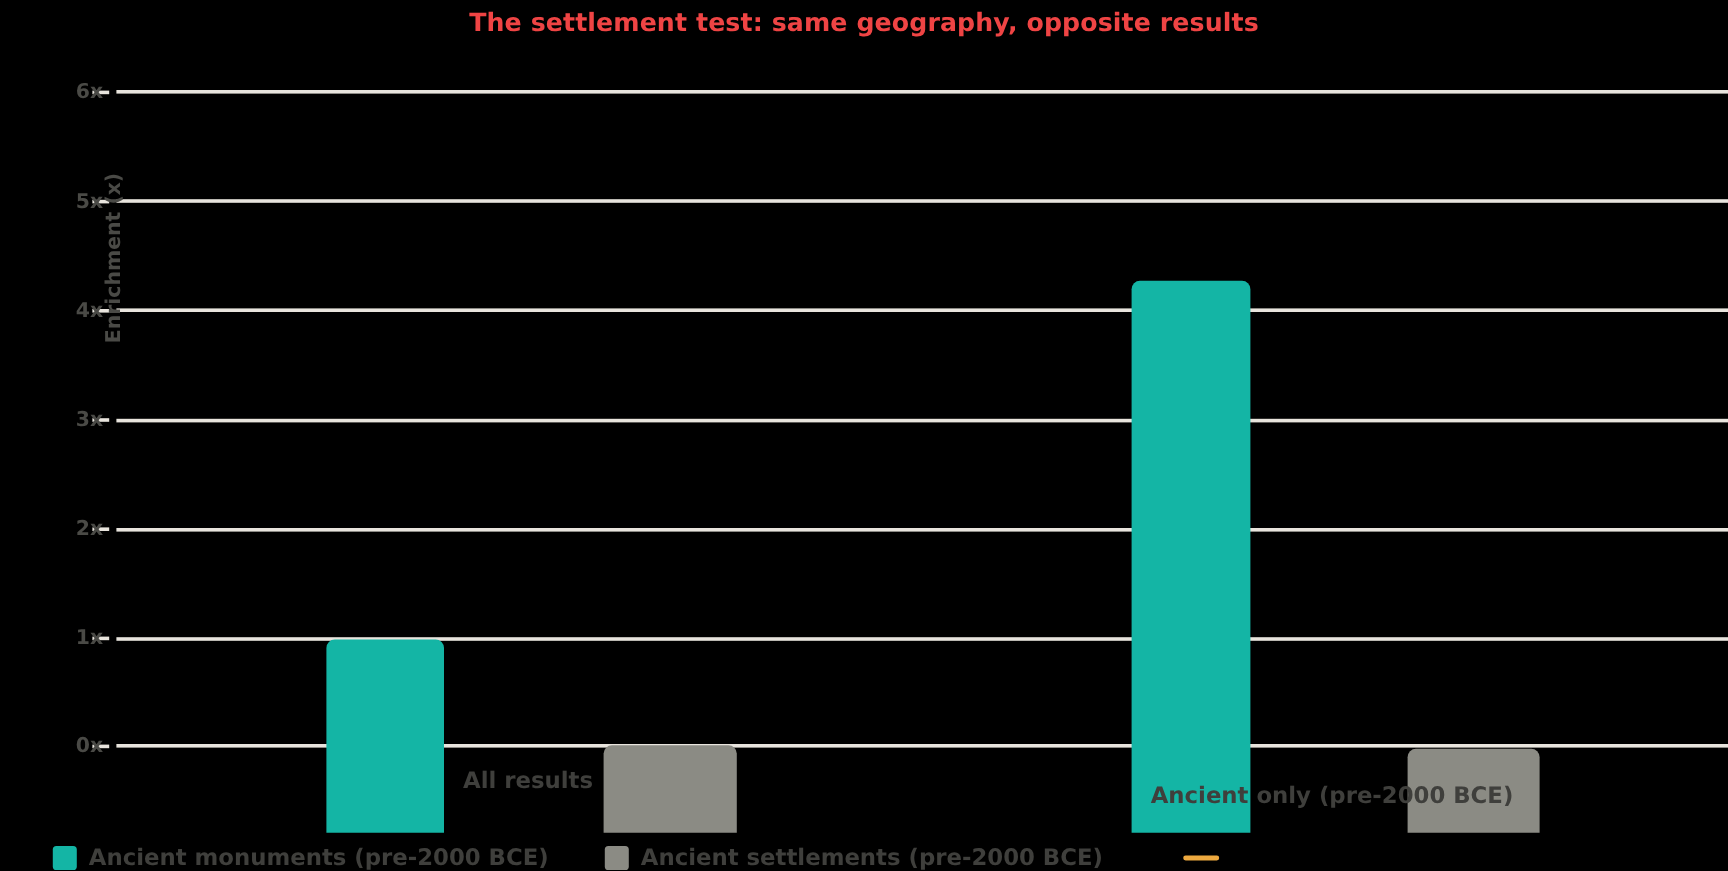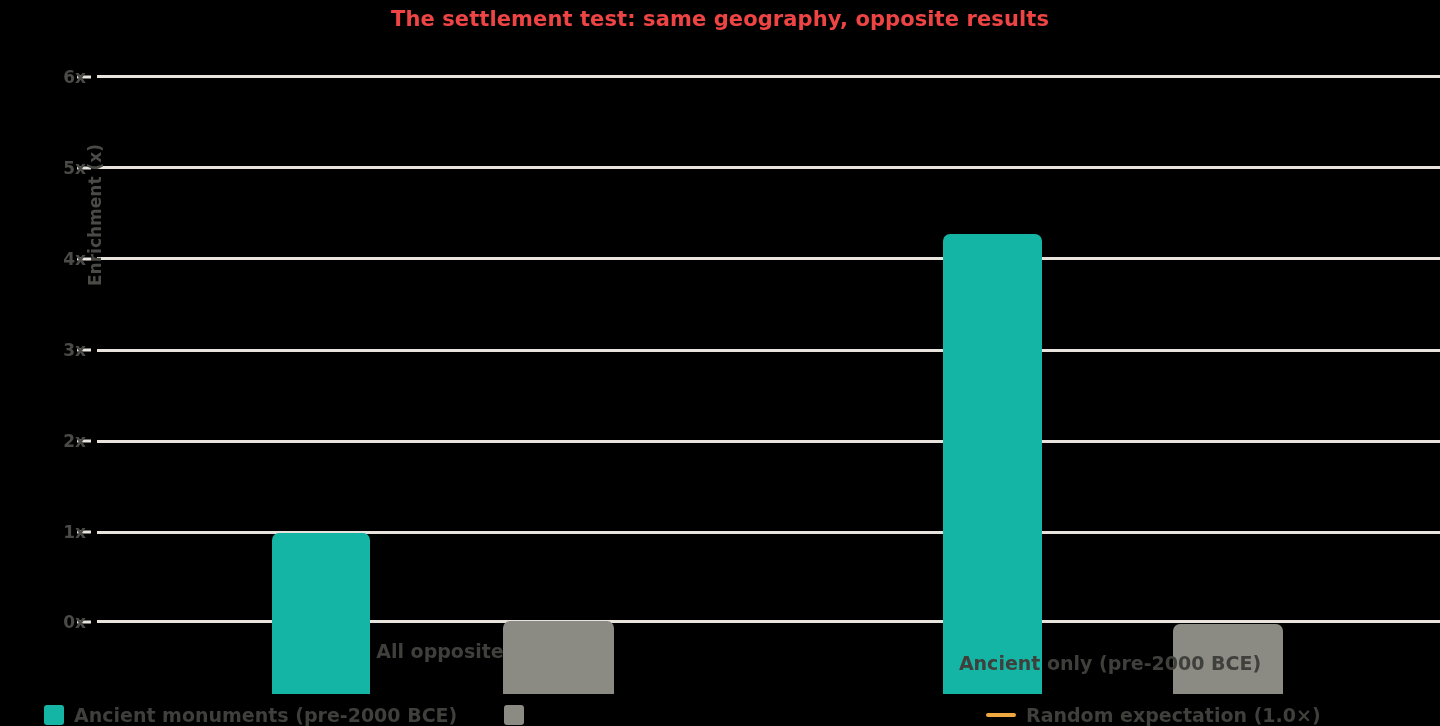--- a/index.html
+++ b/index.html
@@ -183,32 +183,32 @@
   <div class="ytick" style="top:546.5px;">0x</div>
 
   <div id="ylabel">Enrichment (x)</div>
 
   <div class="bar series-monuments" style="left:175px;  width:98px;  height:161.2px;"></div>
   <div class="bar series-settlements" style="left:406px;  width:111px; height:72.9px;"></div>
   <div class="bar series-monuments" style="left:846px;  width:99px;  height:460px;"></div>
   <div class="bar series-settlements" style="left:1076px; width:110px; height:70.1px;"></div>
 </div>
 
-<div class="xtick" style="left:440px;">All opposite</div>
+<div class="xtick" style="left:440px;">All results</div>
 <div class="xtick" style="left:1110px;margin-top:12px;">Ancient only (pre-2000 BCE)</div>
 
 <div id="legend">
 
   <div class="legend-item" style="left:14px;">
     <span class="legend-swatch" style="background:#14b5a5;"></span>
     <span class="legend-label">Ancient monuments (pre-2000 BCE)</span>
   </div>
 
   <div class="legend-item" style="left:474px;">
     <span class="legend-swatch" style="background:#8b8b84;"></span>
+    <span class="legend-label">Ancient settlements (pre-2000 BCE)</span>
   </div>
 
   <div class="legend-item" style="left:956px;">
     <span class="legend-line" style="background:#eda93f;"></span>
-    <span class="legend-label">Random expectation (1.0×)</span>
   </div>
 
 </div>
 
 </body></html>

